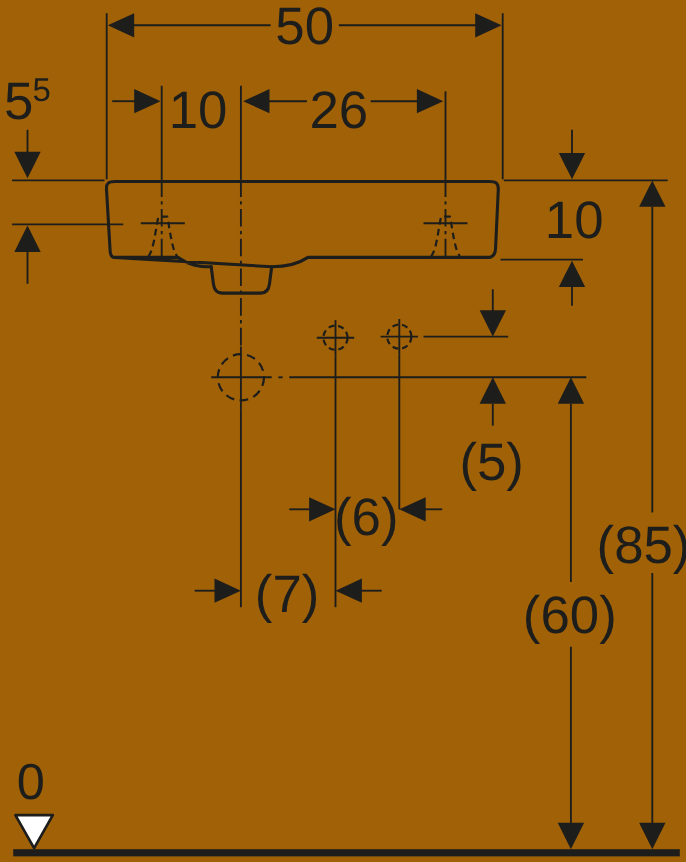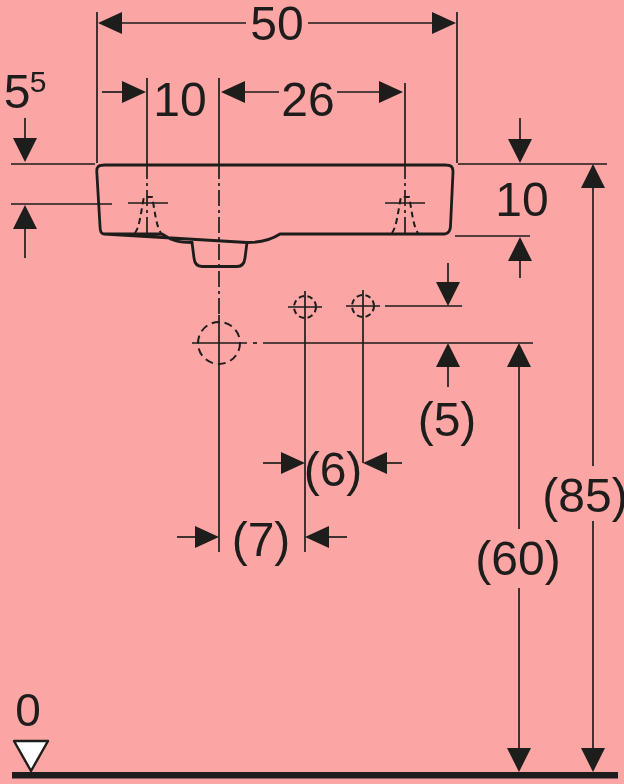--- a/index.html
+++ b/index.html
@@ -1,19 +1,19 @@
 <!DOCTYPE html>
 <html><head>
 <meta charset="utf-8">
 <style>
   html,body{margin:0;padding:0;background:#ffffff;}
   .sheet{
     position:relative;
     width:624px;height:784px;
-    background:#fca5a5;
+    background:#a16207;
     font-family:"Liberation Sans", sans-serif;
     overflow:hidden;
   }
   svg{display:block;}
   text{
     font-family:"Liberation Sans", sans-serif;
     fill:#1d1d1b;
   }
   .dim-num{font-size:48px;}
   .dim-sup{font-size:30px;}

